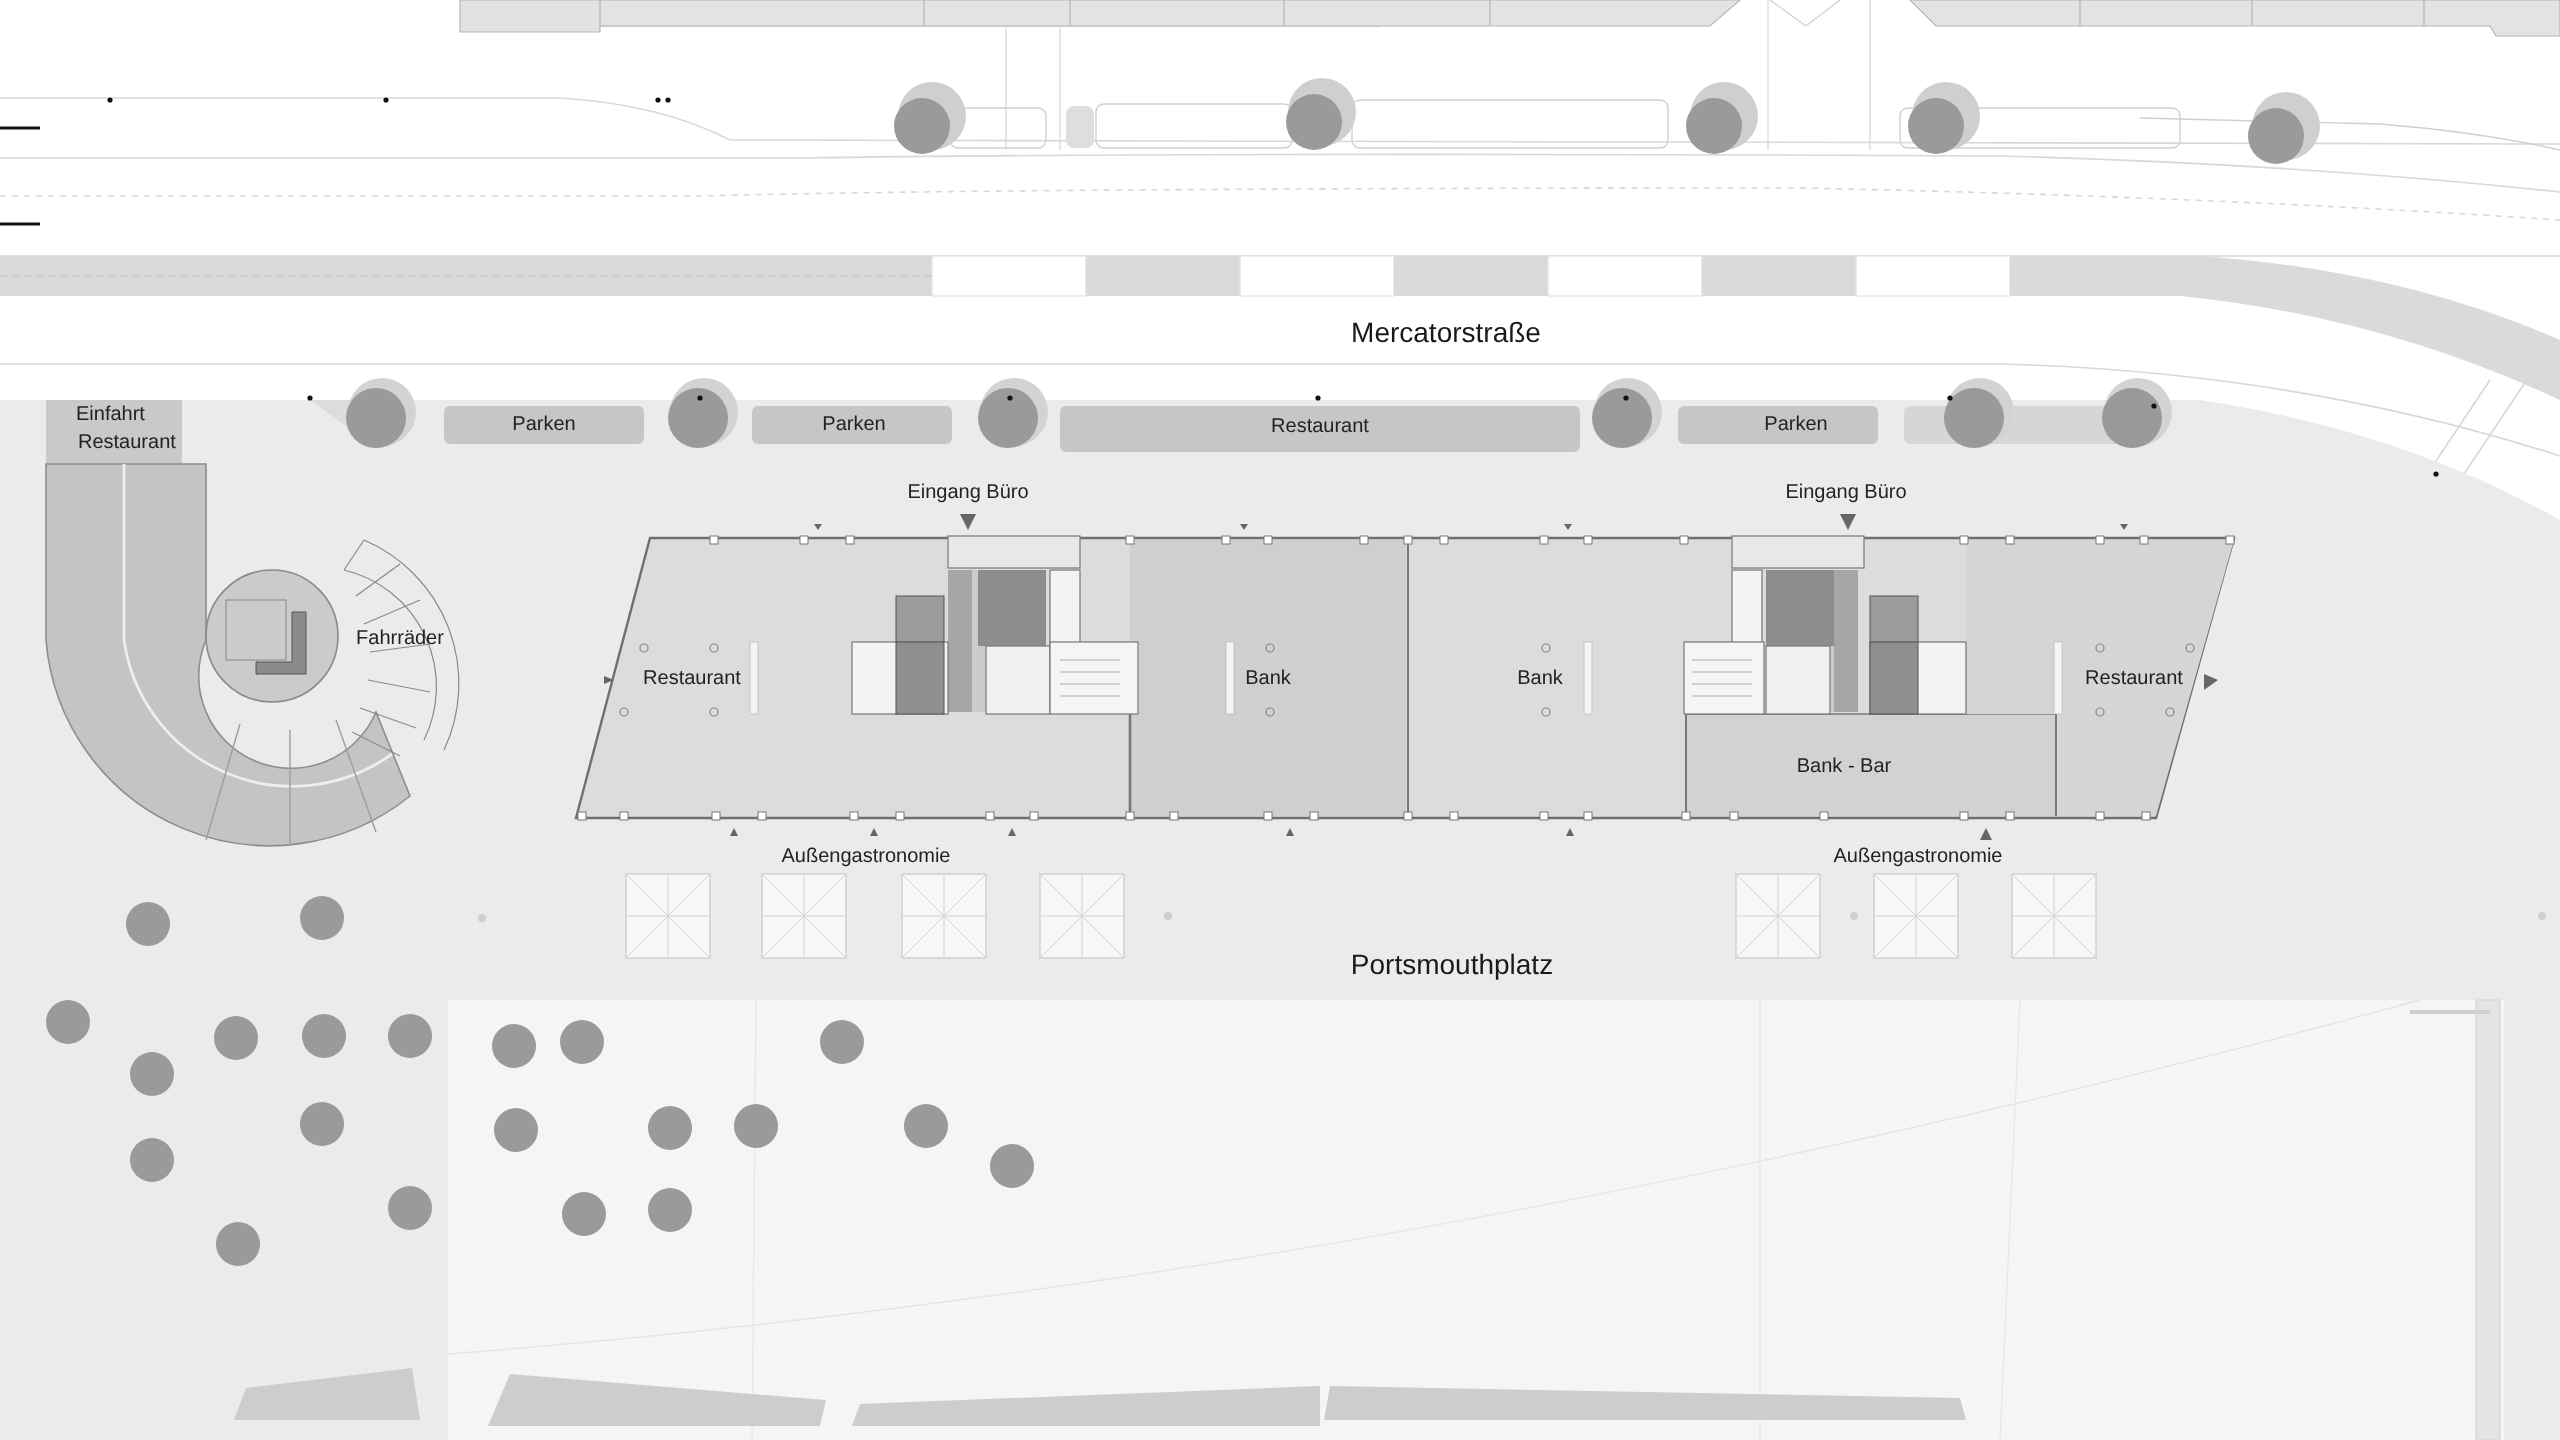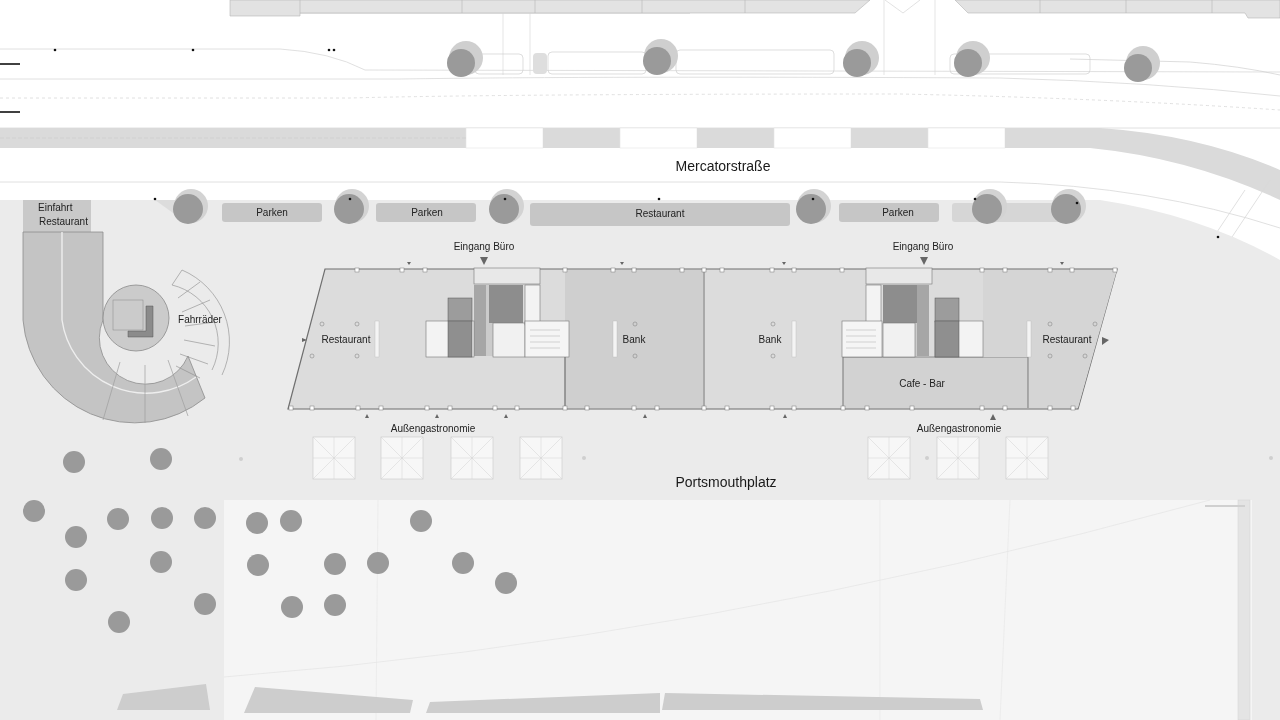--- a/index.html
+++ b/index.html
@@ -360,17 +360,17 @@
 <div class="lbl sm" style="left:427px;top:213px;">Parken</div>
 <div class="lbl sm" style="left:660px;top:214px;">Restaurant</div>
 <div class="lbl sm" style="left:898px;top:213px;">Parken</div>
 
 <div class="lbl sm" style="left:484px;top:247px;">Eingang Büro</div>
 <div class="lbl sm" style="left:923px;top:247px;">Eingang Büro</div>
 
 <div class="lbl sm" style="left:346px;top:340px;">Restaurant</div>
 <div class="lbl sm" style="left:634px;top:340px;">Bank</div>
 <div class="lbl sm" style="left:770px;top:340px;">Bank</div>
-<div class="lbl sm" style="left:922px;top:384px;">Cafe - Bar</div>
+<div class="lbl sm" style="left:922px;top:384px;">Bank - Bar</div>
 <div class="lbl sm" style="left:1067px;top:340px;">Restaurant</div>
 
 <div class="lbl sm" style="left:433px;top:429px;">Außengastronomie</div>
 <div class="lbl sm" style="left:959px;top:429px;">Außengastronomie</div>
 
 </body></html>

